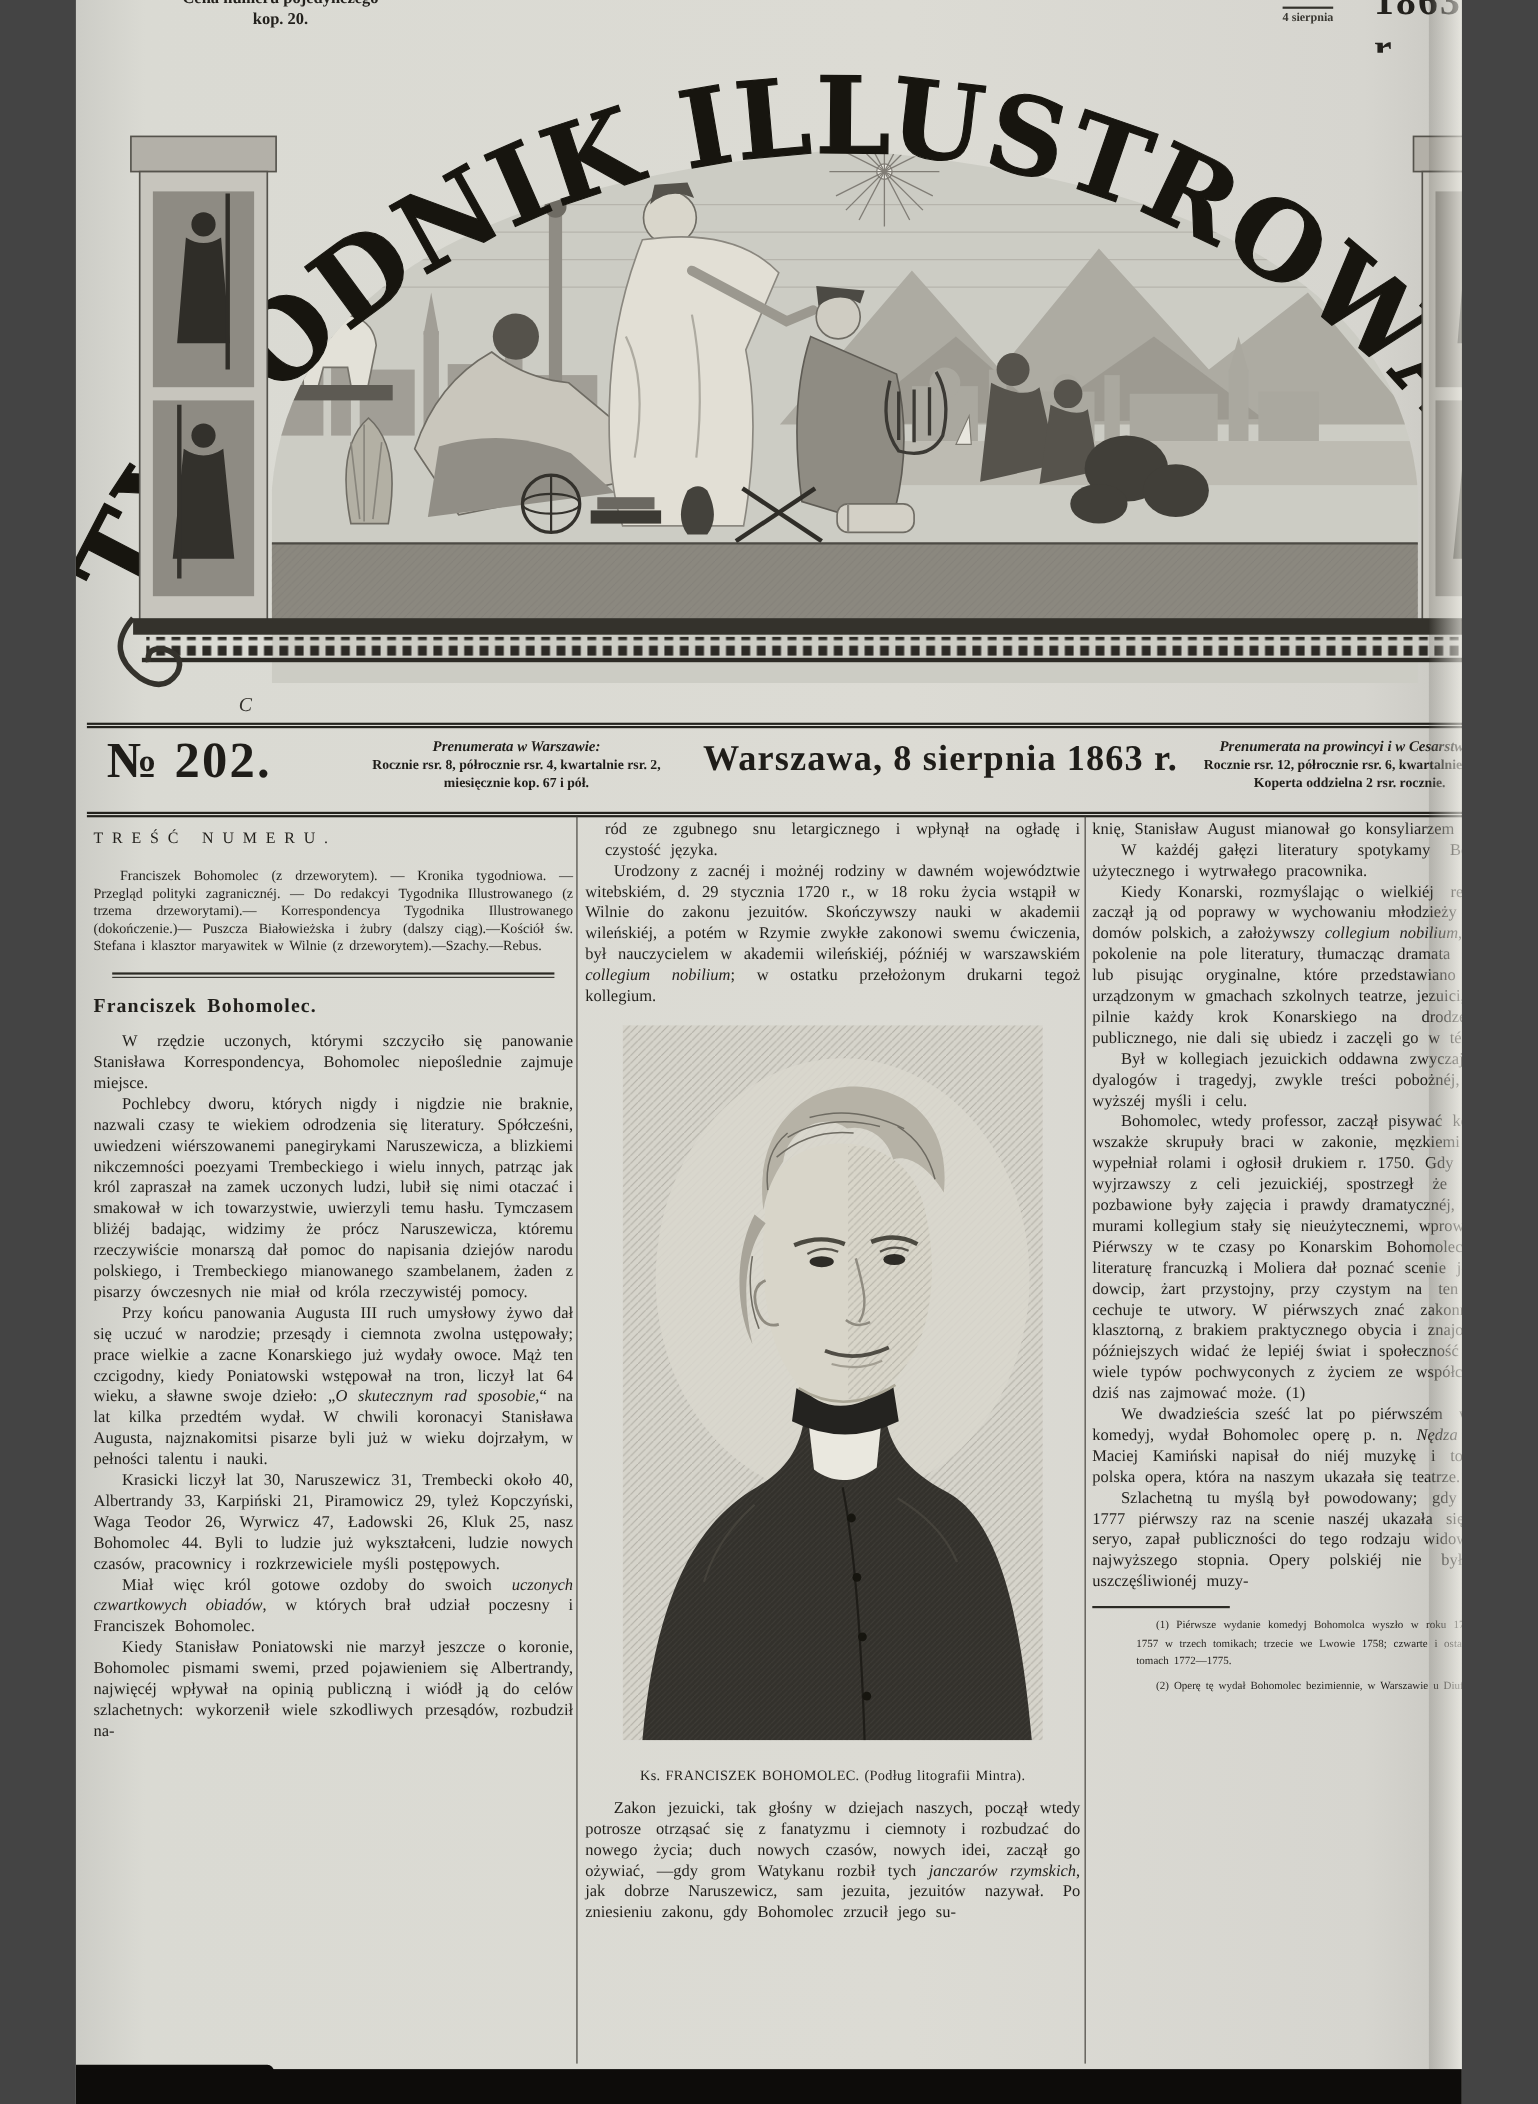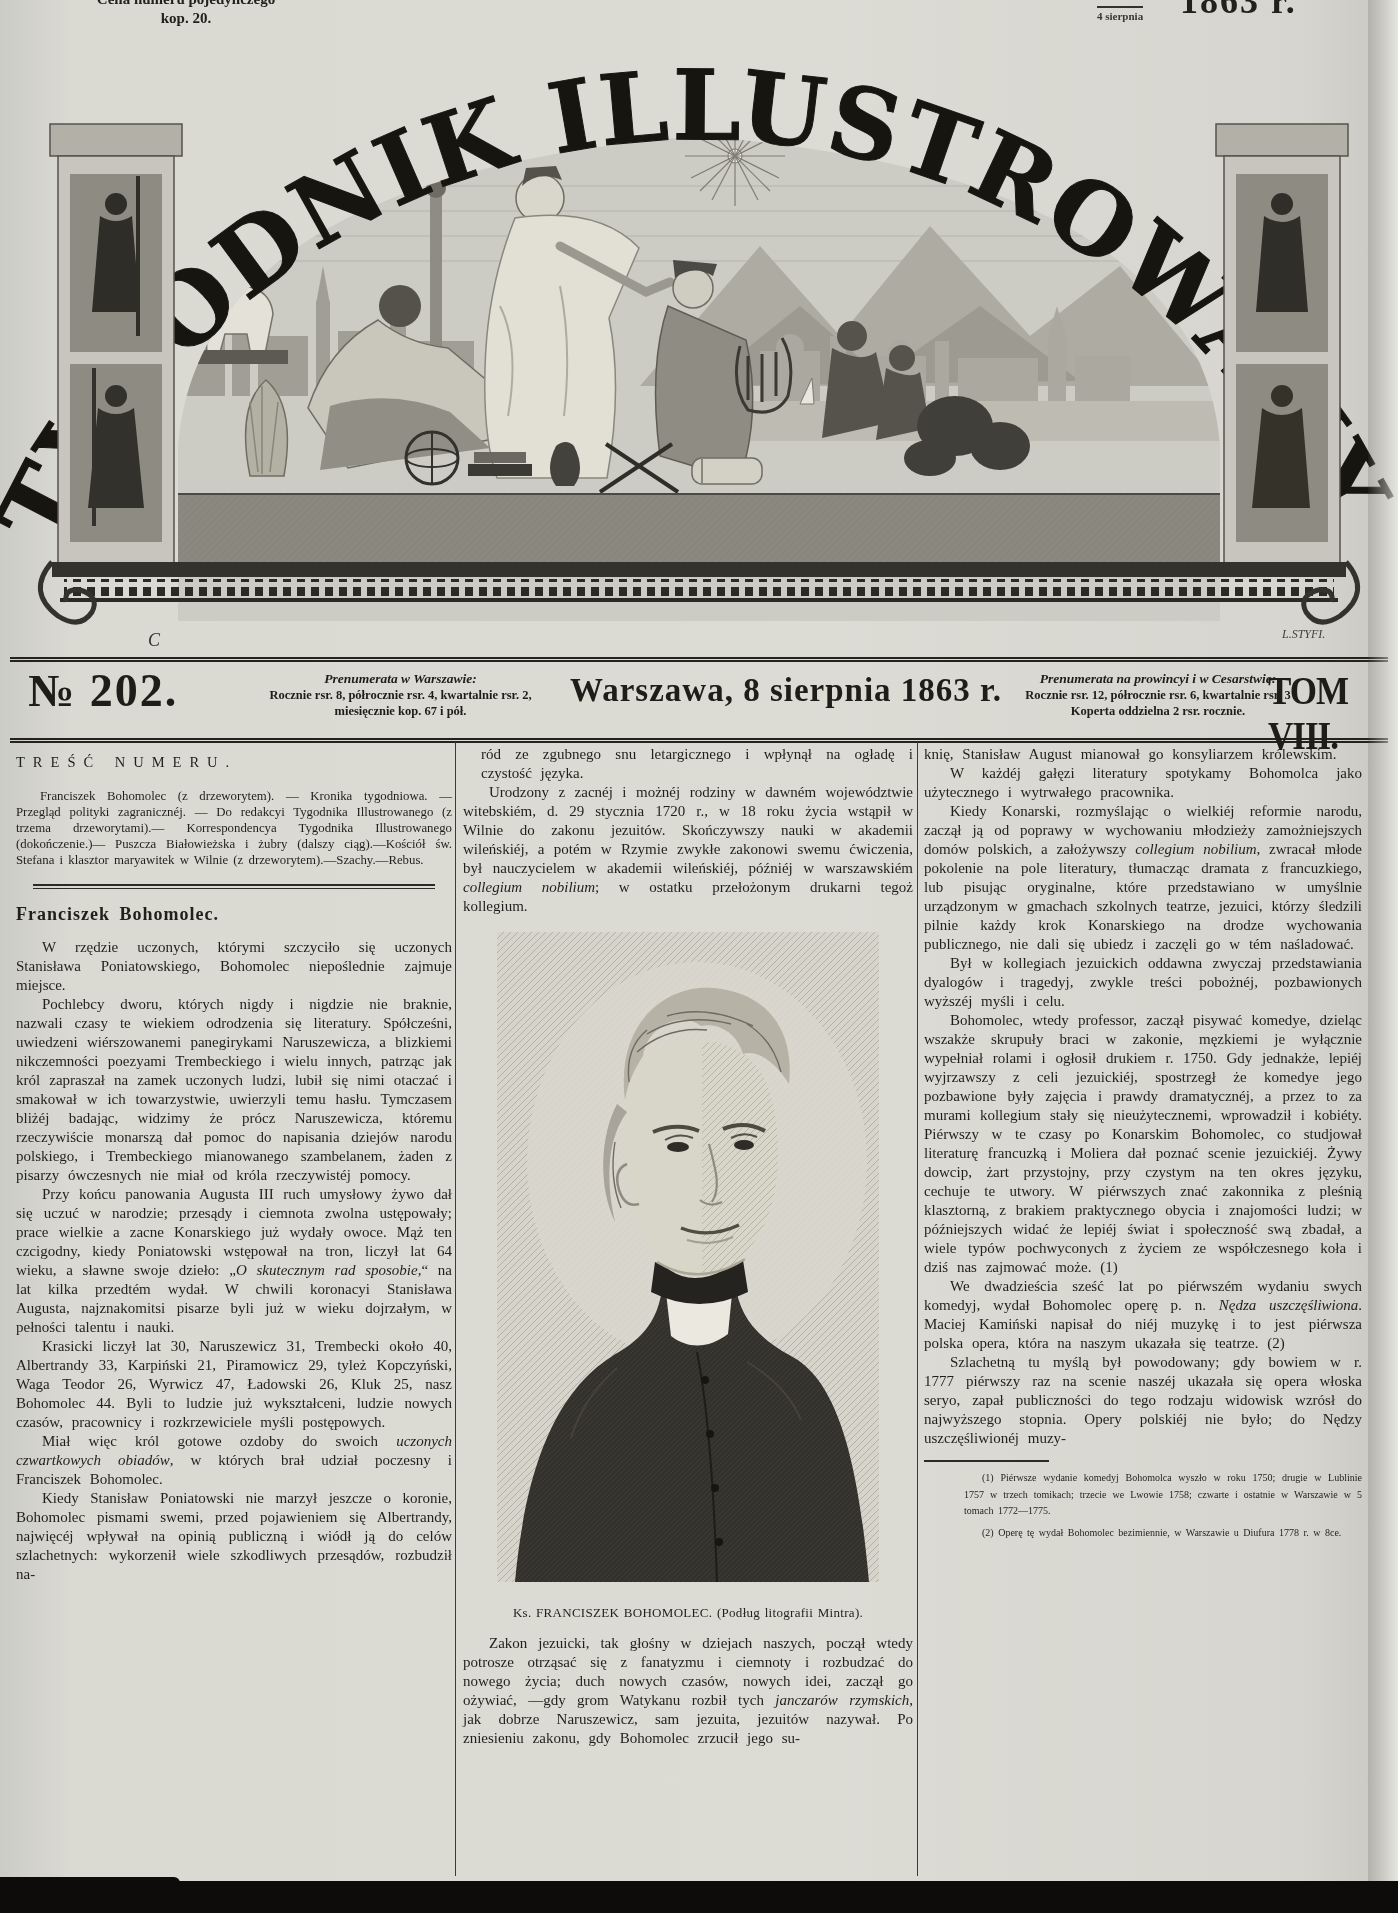--- a/index.html
+++ b/index.html
@@ -1,17 +1,17 @@
 <!DOCTYPE html>
 <html><head>
 <meta charset="utf-8">
 <style>
   html,body{margin:0;padding:0;background:#444;}
   .page{
-    position:relative;width:1398px;height:1913px;margin:0 auto;
+    position:relative;width:1260px;height:1913px;margin:0 auto;
     background:linear-gradient(90deg,#ccccc6 0,#dadad3 5%,#dcdbd4 60%,#d6d5cf 93%,#c8c7c1 100%);
     overflow:hidden;color:#1f1d19;
     font-family:"Liberation Serif","DejaVu Serif",serif;
   }
   
   .top-strip{position:absolute;top:0;left:0;width:100%;height:48px;overflow:hidden;}
   .price-note{position:absolute;left:36px;top:-10px;width:300px;text-align:center;
     font-weight:bold;font-size:15px;line-height:19px;color:#23211d;}
   .date-frac{position:absolute;left:1097px;top:6px;font-size:11px;font-weight:bold;
     border-top:2px solid #34322c;padding-top:2px;color:#3a3832;}
@@ -279,21 +279,21 @@
 
   <div class="divider d1"></div>
   <div class="divider d2"></div>
 
   <div class="col col-left">
     <div class="toc-title">TREŚĆ NUMERU.</div>
     <div class="toc-text">Franciszek Bohomolec (z drzeworytem). — Kronika tygodniowa. — Przegląd polityki zagranicznéj. — Do redakcyi Tygodnika Illustrowanego (z trzema drzeworytami).— Korrespondencya Tygodnika Illustrowanego (dokończenie.)— Puszcza Białowieżska i żubry (dalszy ciąg).—Kościół św. Stefana i klasztor maryawitek w Wilnie (z drzeworytem).—Szachy.—Rebus.</div>
     <div class="toc-rule"></div>
     <div class="article-title">Franciszek Bohomolec.</div>
     <div class="paras">
-        <p>W rzędzie uczonych, którymi szczyciło się uczonych Stanisława Poniatowskiego, Bohomolec niepoślednie zajmuje miejsce.</p>
+        <p>W rzędzie uczonych, którymi szczyciło się panowanie Stanisława Korrespondencya, Bohomolec niepoślednie zajmuje miejsce.</p>
         <p>Pochlebcy dworu, których nigdy i nigdzie nie braknie, nazwali czasy te wiekiem odrodzenia się literatury. Spółcześni, uwiedzeni wiérszowanemi panegirykami Naruszewicza, a blizkiemi nikczemności poezyami Trembeckiego i wielu innych, patrząc jak król zapraszał na zamek uczonych ludzi, lubił się nimi otaczać i smakował w ich towarzystwie, uwierzyli temu hasłu. Tymczasem bliżéj badając, widzimy że prócz Naruszewicza, któremu rzeczywiście monarszą dał pomoc do napisania dziejów narodu polskiego, i Trembeckiego mianowanego szambelanem, żaden z pisarzy ówczesnych nie miał od króla rzeczywistéj pomocy.</p>
         <p>Przy końcu panowania Augusta III ruch umysłowy żywo dał się uczuć w narodzie; przesądy i ciemnota zwolna ustępowały; prace wielkie a zacne Konarskiego już wydały owoce. Mąż ten czcigodny, kiedy Poniatowski wstępował na tron, liczył lat 64 wieku, a sławne swoje dzieło: „<i>O skutecznym rad sposobie,</i>“ na lat kilka przedtém wydał. W chwili koronacyi Stanisława Augusta, najznakomitsi pisarze byli już w wieku dojrzałym, w pełności talentu i nauki.</p>
         <p>Krasicki liczył lat 30, Naruszewicz 31, Trembecki około 40, Albertrandy 33, Karpiński 21, Piramowicz 29, tyleż Kopczyński, Waga Teodor 26, Wyrwicz 47, Ładowski 26, Kluk 25, nasz Bohomolec 44. Byli to ludzie już wykształceni, ludzie nowych czasów, pracownicy i rozkrzewiciele myśli postępowych.</p>
         <p>Miał więc król gotowe ozdoby do swoich <i>uczonych czwartkowych obiadów</i>, w których brał udział poczesny i Franciszek Bohomolec.</p>
         <p>Kiedy Stanisław Poniatowski nie marzył jeszcze o koronie, Bohomolec pismami swemi, przed pojawieniem się Albertrandy, najwięcéj wpływał na opinią publiczną i wiódł ją do celów szlachetnych: wykorzenił wiele szkodliwych przesądów, rozbudził na-</p>
       </div>
   </div>
 
   <div class="col col-mid">
     <div class="paras paras-top">

